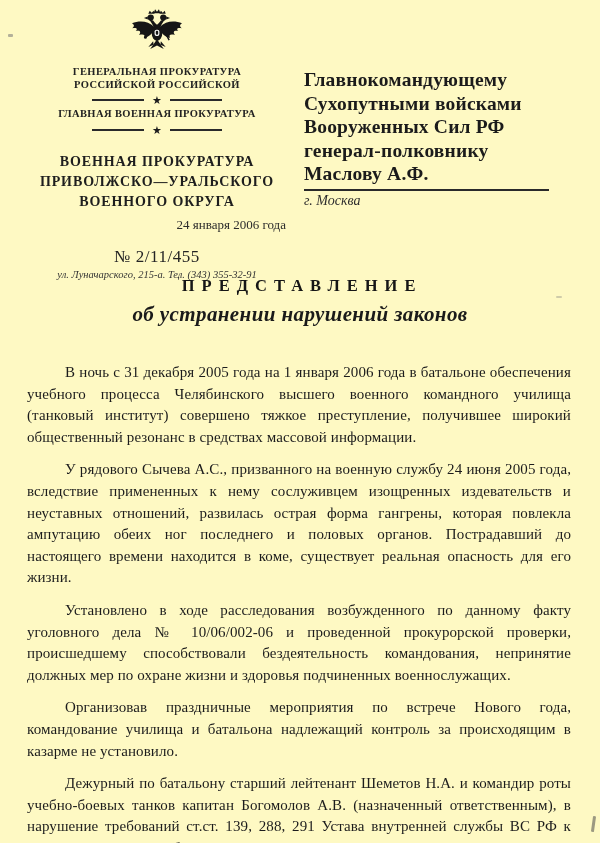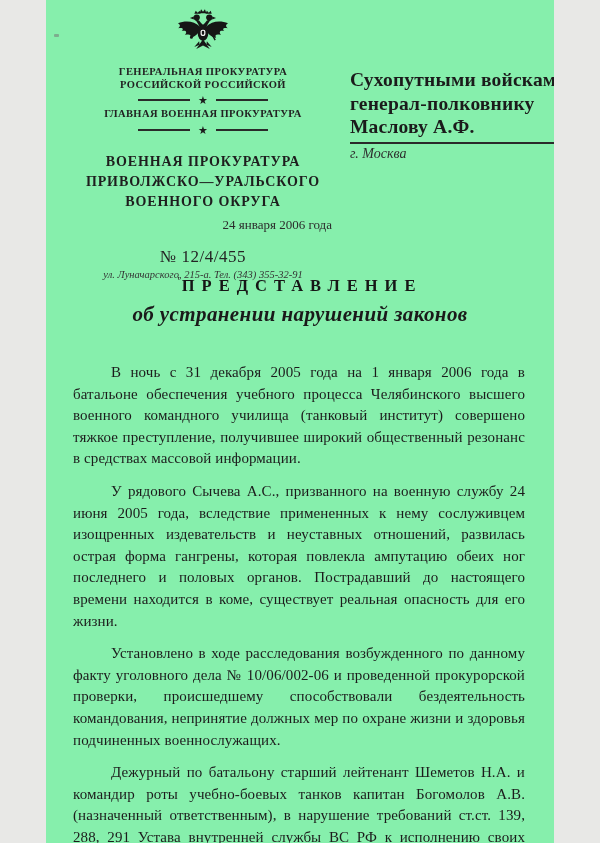--- a/index.html
+++ b/index.html
@@ -1,20 +1,20 @@
 <!DOCTYPE html>
 <html><head>
 <meta charset="utf-8">
 <style>
   html,body{margin:0;padding:0;background:#e8e8e6;}
   .page{
     position:relative;
-    width:508px;height:843px;
+    width:600px;height:843px;
     margin:0 auto;
-    background:#86efac;
+    background:#fef9c3;
     font-family:"Liberation Serif","DejaVu Serif",serif;
     color:#1d1d1d;
     overflow:hidden;
   }
 
   
   .letterhead{
     position:absolute;left:28px;top:6px;width:258px;
     text-align:center;
   }
@@ -143,43 +143,46 @@
       <span class="rule"></span>
     </div>
 
     <div class="office">
       <div>ВОЕННАЯ ПРОКУРАТУРА</div>
       <div>ПРИВОЛЖСКО—УРАЛЬСКОГО</div>
       <div>ВОЕННОГО ОКРУГА</div>
     </div>
 
     <div class="lh-date">24 января 2006 года</div>
-    <div class="doc-number">№ 12/4/455</div>
+    <div class="doc-number">№ 2/11/455</div>
     <div class="lh-address">ул. Луначарского, 215-а. Тел. (343) 355-32-91</div>
   </div>
 
   <div class="addressee">
+    <div class="line">Главнокомандующему</div>
     <div class="line">Сухопутными войсками</div>
+    <div class="line">Вооруженных Сил РФ</div>
     <div class="line">генерал-полковнику</div>
     <div class="line">Маслову А.Ф.</div>
     <div class="underline"></div>
     <div class="city">г. Москва</div>
   </div>
 
   <div class="title-block">
     <div>
       <span class="title-mark">'</span><span class="title-main">ПРЕДСТАВЛЕНИЕ</span>
     </div>
     <div class="title-sub">об устранении нарушений законов</div>
   </div>
 
   <div class="body-text">
     <p>В ночь с 31 декабря 2005 года на 1 января 2006 года в батальоне обеспечения учебного процесса Челябинского высшего военного командного училища (танковый институт) совершено тяжкое преступление, получившее широкий общественный резонанс в средствах массовой информации.</p>
     <p>У рядового Сычева А.С., призванного на военную службу 24 июня 2005 года, вследствие примененных к нему сослуживцем изощренных издевательств и неуставных отношений, развилась острая форма гангрены, которая повлекла ампутацию обеих ног последнего и половых органов. Пострадавший до настоящего времени находится в коме, существует реальная опасность для его жизни.</p>
     <p>Установлено в ходе расследования возбужденного по данному факту уголовного дела № 10/06/002-06 и проведенной прокурорской проверки, происшедшему способствовали бездеятельность командования, непринятие должных мер по охране жизни и здоровья подчиненных военнослужащих.</p>
+    <p>Организовав праздничные мероприятия по встрече Нового года, командование училища и батальона надлежащий контроль за происходящим в казарме не установило.</p>
     <p>Дежурный по батальону старший лейтенант Шеметов Н.А. и командир роты учебно-боевых танков капитан Богомолов А.В. (назначенный ответственным), в нарушение требований ст.ст. 139, 288, 291 Устава внутренней службы ВС РФ к исполнению своих обязанностей отнеслись халатно и не пресекли пьянство военнослужащих по призыву. В дальнейшем, воспользовавшись тем, что названные офицеры уединились в одном из помещений на втором этаже казармы, дежурный по роте младший сержант Ульянов Е.В.  также самовольно прекратил исполнять свои обязанности и лег спать.</p>
 
   </div>
 
   <div class="speck speck-a"></div>
   <div class="speck speck-b"></div>
   <div class="speck speck-c"></div>
 </div>
 
 </body></html>

